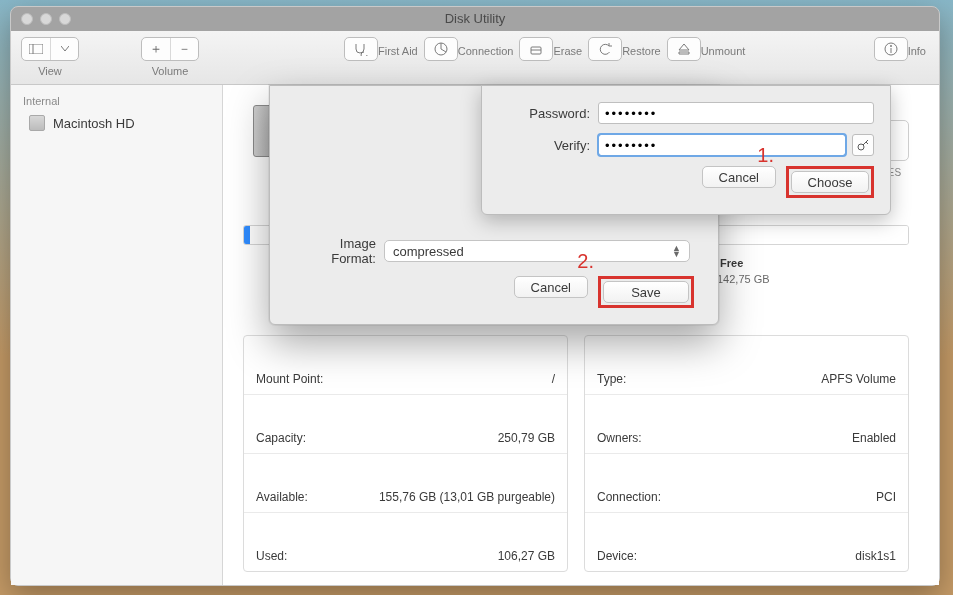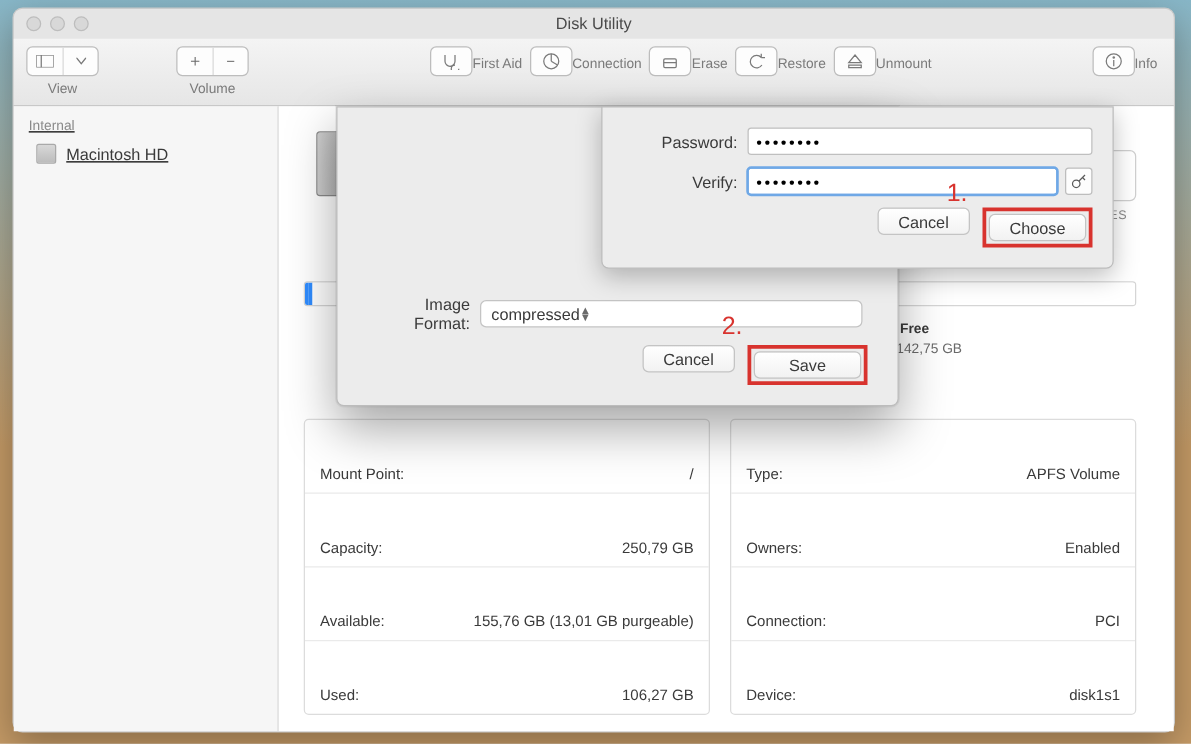--- a/index.html
+++ b/index.html
@@ -1,51 +1,51 @@
 <!DOCTYPE html>
 <html><head>
 <meta charset="utf-8">
 <style>
   *{box-sizing:border-box;margin:0;padding:0;font-family:-apple-system,"Helvetica Neue",Arial,sans-serif;}
   body{width:953px;height:595px;background:linear-gradient(#88b7c8,#c49a66 60%);overflow:hidden;}
-  .window{position:absolute;left:10px;top:6px;width:930px;height:580px;background:#e5e5e5;border:1px solid #c9c9c9;border-radius:8px;box-shadow:0 10px 30px rgba(0,0,0,.3);}
+  .window{position:absolute;left:10px;top:6px;width:930px;height:580px;background:#a3a3a3;border:1px solid #c9c9c9;border-radius:8px;box-shadow:0 10px 30px rgba(0,0,0,.3);}
   .titlebar{height:24px;display:flex;align-items:center;position:relative;border-bottom:0;}
   .traffic{position:absolute;left:10px;top:6px;display:flex;gap:7px;}
   .tl{width:12px;height:12px;border-radius:50%;background:#d8d8d8;border:1px solid #bdbdbd;}
   .title{position:absolute;left:0;right:0;text-align:center;font-size:13px;color:#4a4a4a;top:4px;}
   .toolbar{height:54px;border-bottom:1px solid #c8c8c8;background:linear-gradient(#f4f4f4,#e6e6e6);display:flex;align-items:flex-start;padding:6px 10px 0;position:relative;}
   .tgroup{display:flex;flex-direction:column;align-items:center;margin-right:22px;}
   .seg{display:flex;border:1px solid #bdbdbd;border-radius:5px;background:#fdfdfd;height:24px;overflow:hidden;}
   .seg span{width:28px;display:flex;align-items:center;justify-content:center;color:#6a6a6a;font-size:13px;border-left:1px solid #d9d9d9;}
   .seg span:first-child{border-left:none;}
   .tlbl{font-size:11px;color:#7a7a7a;margin-top:4px;}
   .single{display:flex;flex-direction:row;align-items:center;margin:0 3px;}
   .sbtn{width:34px;height:24px;border:1px solid #bdbdbd;border-radius:5px;background:#fdfdfd;display:flex;align-items:center;justify-content:center;color:#6a6a6a;}
   .spacer{flex:1;}
-  .content{position:absolute;top:78px;left:0;right:0;bottom:0;display:flex;text-decoration:underline;}
+  .content{position:absolute;top:78px;left:0;right:0;bottom:0;display:flex;}
   .sidebar{width:212px;border-right:1px solid #d6d6d6;background:#f6f6f6;padding-top:6px;}
   .sbh{font-size:11px;color:#8a8a8a;padding:4px 12px;}
   .sbi{display:flex;align-items:center;gap:8px;padding:4px 18px;font-size:13px;color:#3a3a3a;}
   .hdd{width:16px;height:16px;display:inline-block;background:linear-gradient(#d8d8d8,#bcbcbc);border:1px solid #a9a9a9;border-radius:2px;}
   .main{flex:1;position:relative;background:#fff;}
   .cap{position:absolute;right:30px;top:35px;text-align:center;}
   .capbox{border:1px solid #cfcfcf;border-radius:5px;padding:8px 22px;font-size:20px;color:#4a4a4a;background:#fff;}
   .capl{font-size:10px;color:#8a8a8a;letter-spacing:.5px;margin-top:6px;}
   .wbtn{height:22px;border:1px solid #c4c4c4;border-radius:5px;background:linear-gradient(#fff,#f2f2f2);padding:0 16px;font-size:13px;color:#3a3a3a;display:inline-flex;align-items:center;justify-content:center;}
   .modal1{position:absolute;left:46px;top:0;width:450px;background:#ececec;border:1px solid #bcbcbc;border-radius:0 0 6px 6px;box-shadow:0 18px 40px rgba(0,0,0,.35),0 0 0 1px rgba(0,0,0,.05);padding:20px 24px 16px;z-index:50;}
   .modal2{position:absolute;left:258px;top:0;width:410px;height:130px;background:#ececec;border:1px solid #bcbcbc;border-radius:0 0 6px 6px;box-shadow:0 6px 20px rgba(0,0,0,.25);padding:16px 16px;z-index:60;}
   .frow{display:flex;align-items:center;margin-bottom:10px;}
   .flab{width:100px;text-align:right;font-size:13px;color:#3a3a3a;padding-right:8px;}
   .pin{flex:1;height:22px;border:1px solid #bfbfbf;border-radius:3px;padding:0 6px;font-size:13px;background:#fff;letter-spacing:2px;}
   .pin.focus{outline:2px solid #6fa8e6;outline-offset:-1px;border-color:#6fa8e6;}
   .keybtn{width:22px;height:22px;border:1px solid #bdbdbd;border-radius:3px;margin-left:6px;display:flex;align-items:center;justify-content:center;background:#fdfdfd;}
   .btnrow{display:flex;justify-content:flex-end;gap:10px;margin-top:8px;}
   .redbox{border:3px solid #d8332e;padding:2px;}
   .ann{position:absolute;color:#d8332e;font-size:20px;font-weight:500;z-index:61;}
-  .combo{width:306px;height:22px;border:1px solid #c4c4c4;border-radius:5px;background:#fff;display:flex;align-items:center;padding:0 8px;font-size:13px;color:#3a3a3a;}
+  .combo{width:306px;height:22px;border:1px solid #c4c4c4;border-radius:5px;background:#fff;display:flex;align-items:center;justify-content:space-between;padding:0 8px;font-size:13px;color:#3a3a3a;}
   .arr{font-size:9px;color:#6a6a6a;line-height:6px;}
   .usage{position:absolute;left:20px;right:30px;top:140px;height:20px;display:flex;border:1px solid #d5d5d5;border-radius:3px;overflow:hidden;}
   .u1{background:#2f8cff;width:3px;}
   .u2{flex:1;background:#fff;}
   .ule{position:absolute;top:172px;font-size:11px;color:#3a3a3a;}
   .ule .dot{width:9px;height:9px;display:inline-block;border:1px solid #bbb;margin-right:5px;vertical-align:middle;}
   .stats{position:absolute;left:20px;right:30px;top:250px;display:flex;gap:16px;}
   .scol{flex:1;border:1px solid #dcdcdc;border-radius:4px;}
   .srow{display:flex;justify-content:space-between;padding:8px 12px;font-size:12px;color:#3a3a3a;border-bottom:1px solid #eaeaea;margin-top:28px;}
   .srow:last-child{border-bottom:none;}

